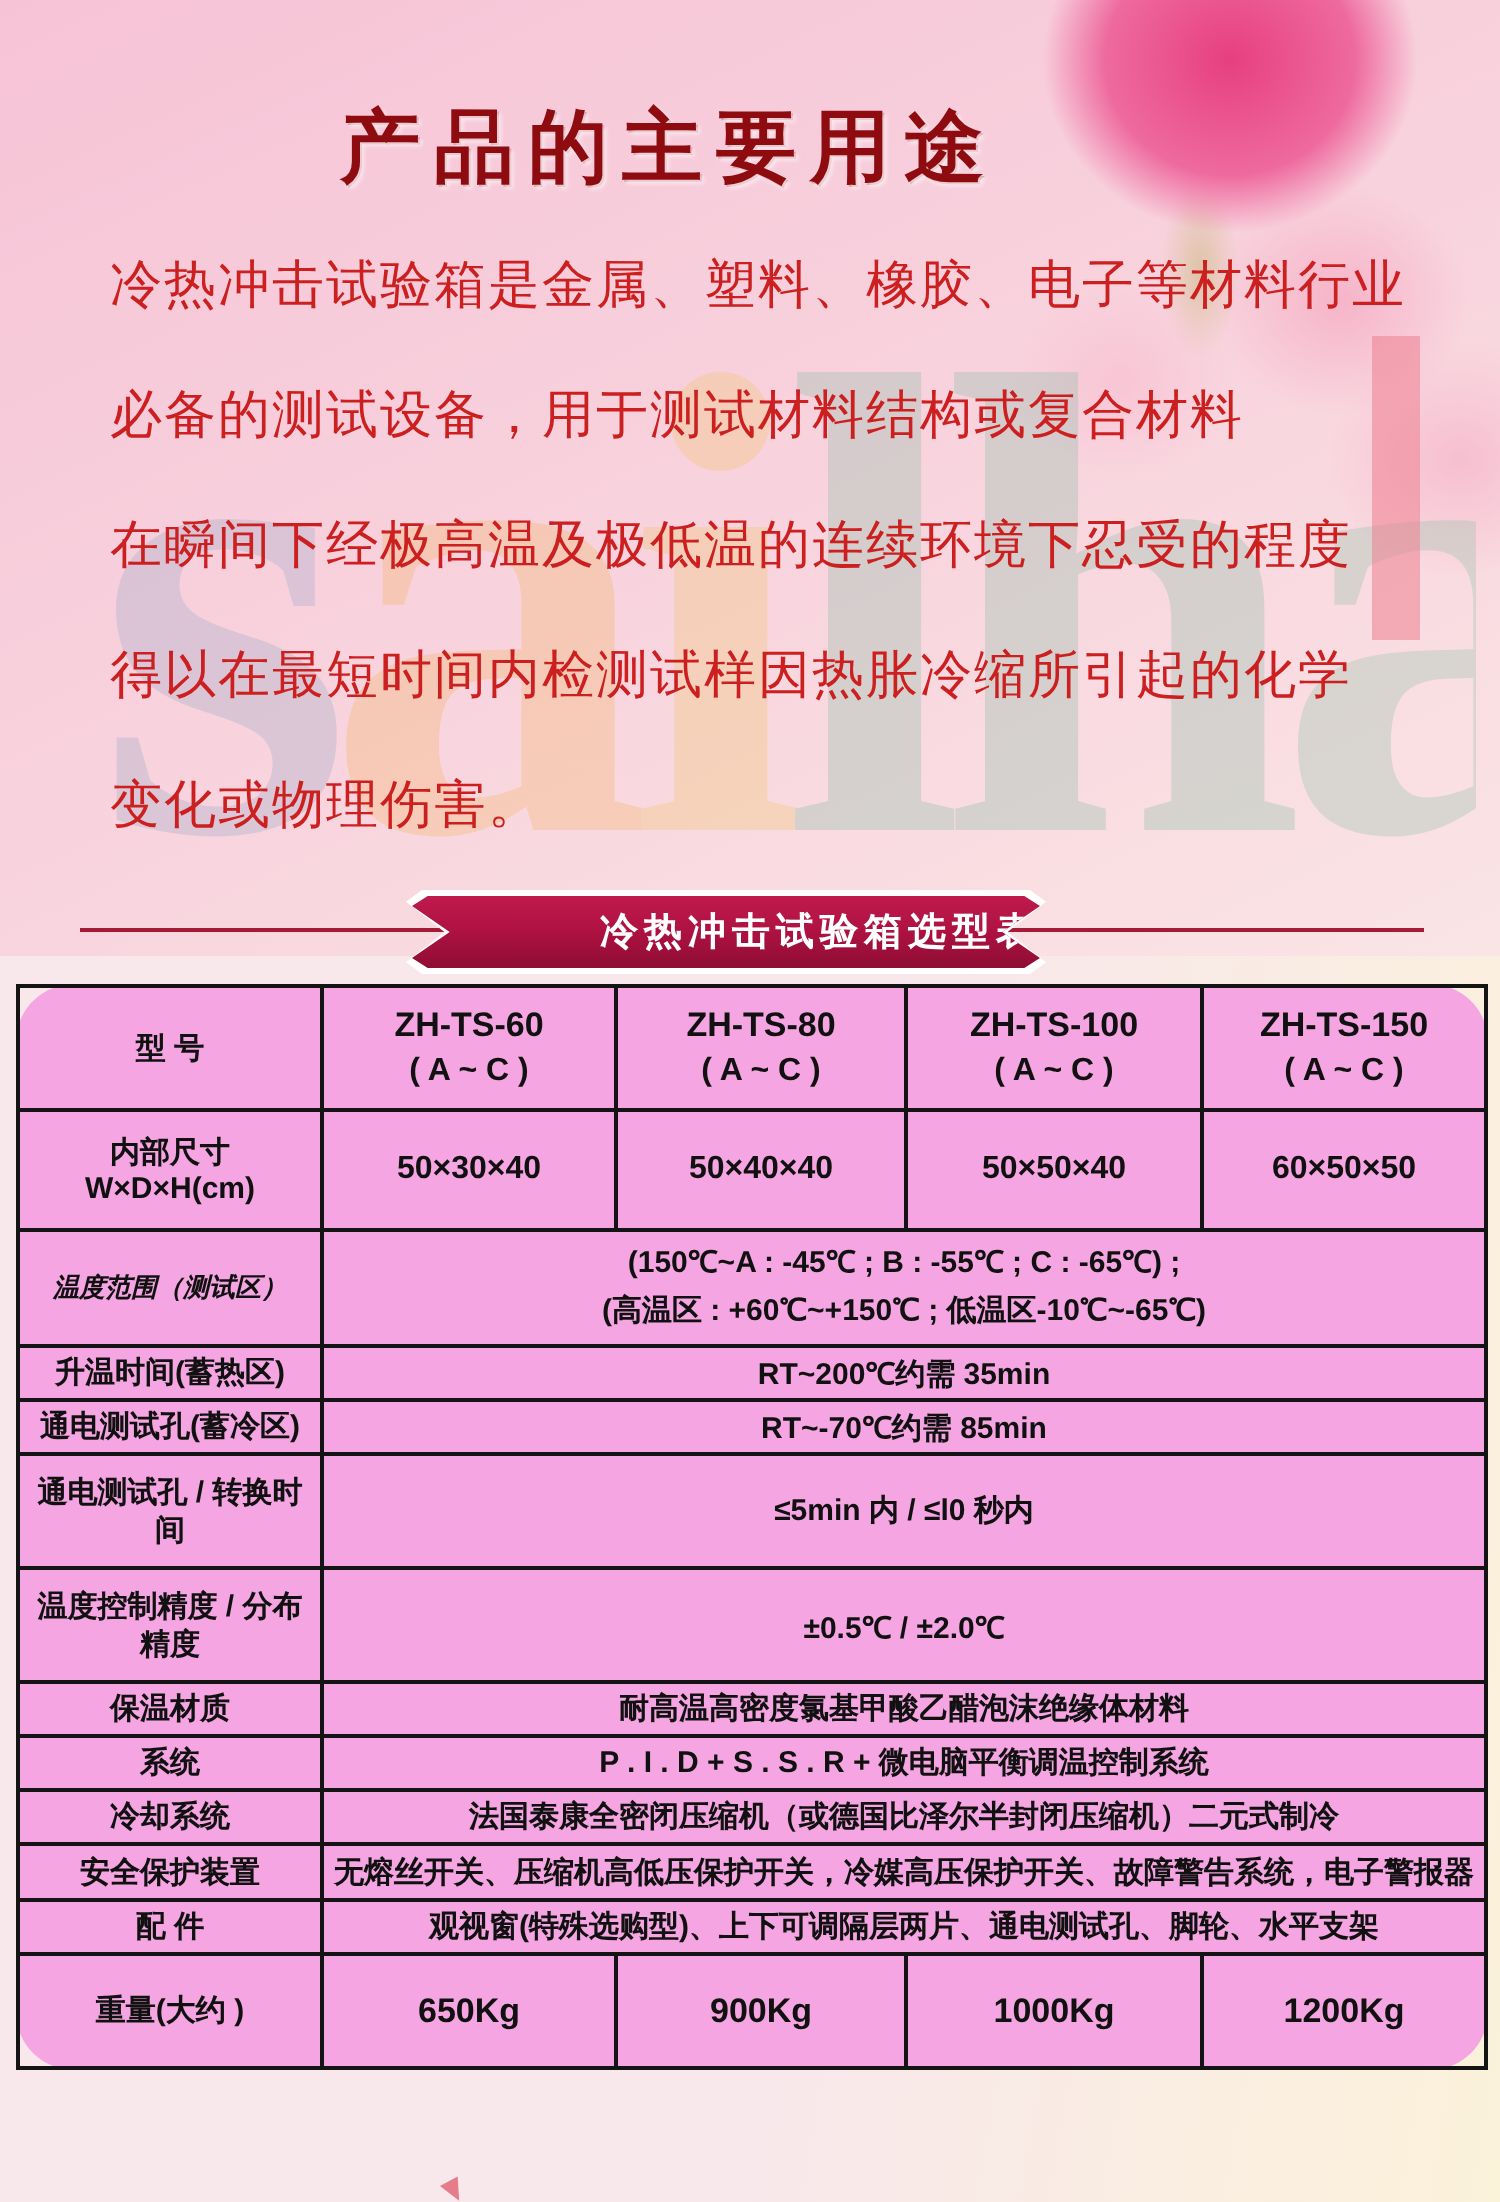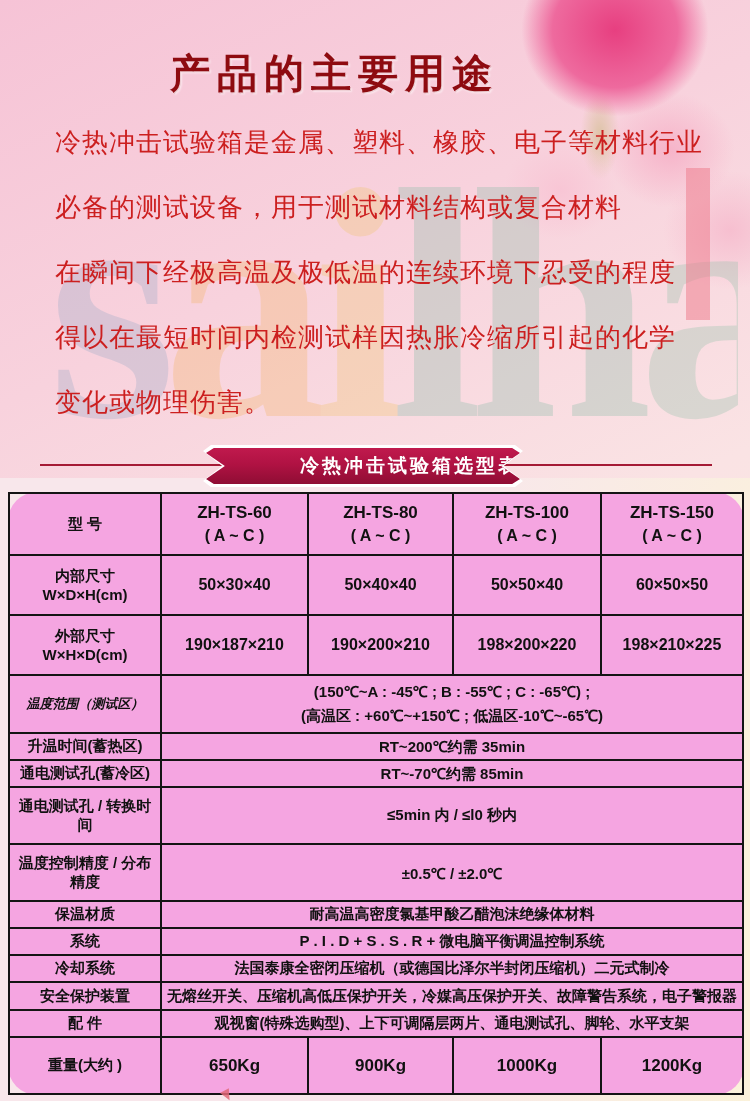--- a/index.html
+++ b/index.html
@@ -146,30 +146,20 @@
         <th class="lbl">
           <div>内部尺寸</div>
           <div>W×D×H(cm)</div>
         </th>
         <td class="dim">50×30×40</td>
         <td class="dim">50×40×40</td>
         <td class="dim">50×50×40</td>
         <td class="dim">60×50×50</td>
       </tr>
 
-      <tr class="h60">
-        <th class="lbl">
-          <div>外部尺寸</div>
-          <div>W×H×D(cm)</div>
-        </th>
-        <td class="dim">190×187×210</td>
-        <td class="dim">190×200×210</td>
-        <td class="dim">198×200×220</td>
-        <td class="dim">198×210×225</td>
-      </tr>
 
       <tr class="h58">
         <th class="lbl-sm">温度范围（测试区）</th>
         <td colspan="4" class="val-2l">
           <div>(150℃~A : -45℃ ; B : -55℃ ; C : -65℃) ;</div>
           <div>(高温区 : +60℃~+150℃ ; 低温区-10℃~-65℃)</div>
         </td>
       </tr>
 
       <tr class="h27">

